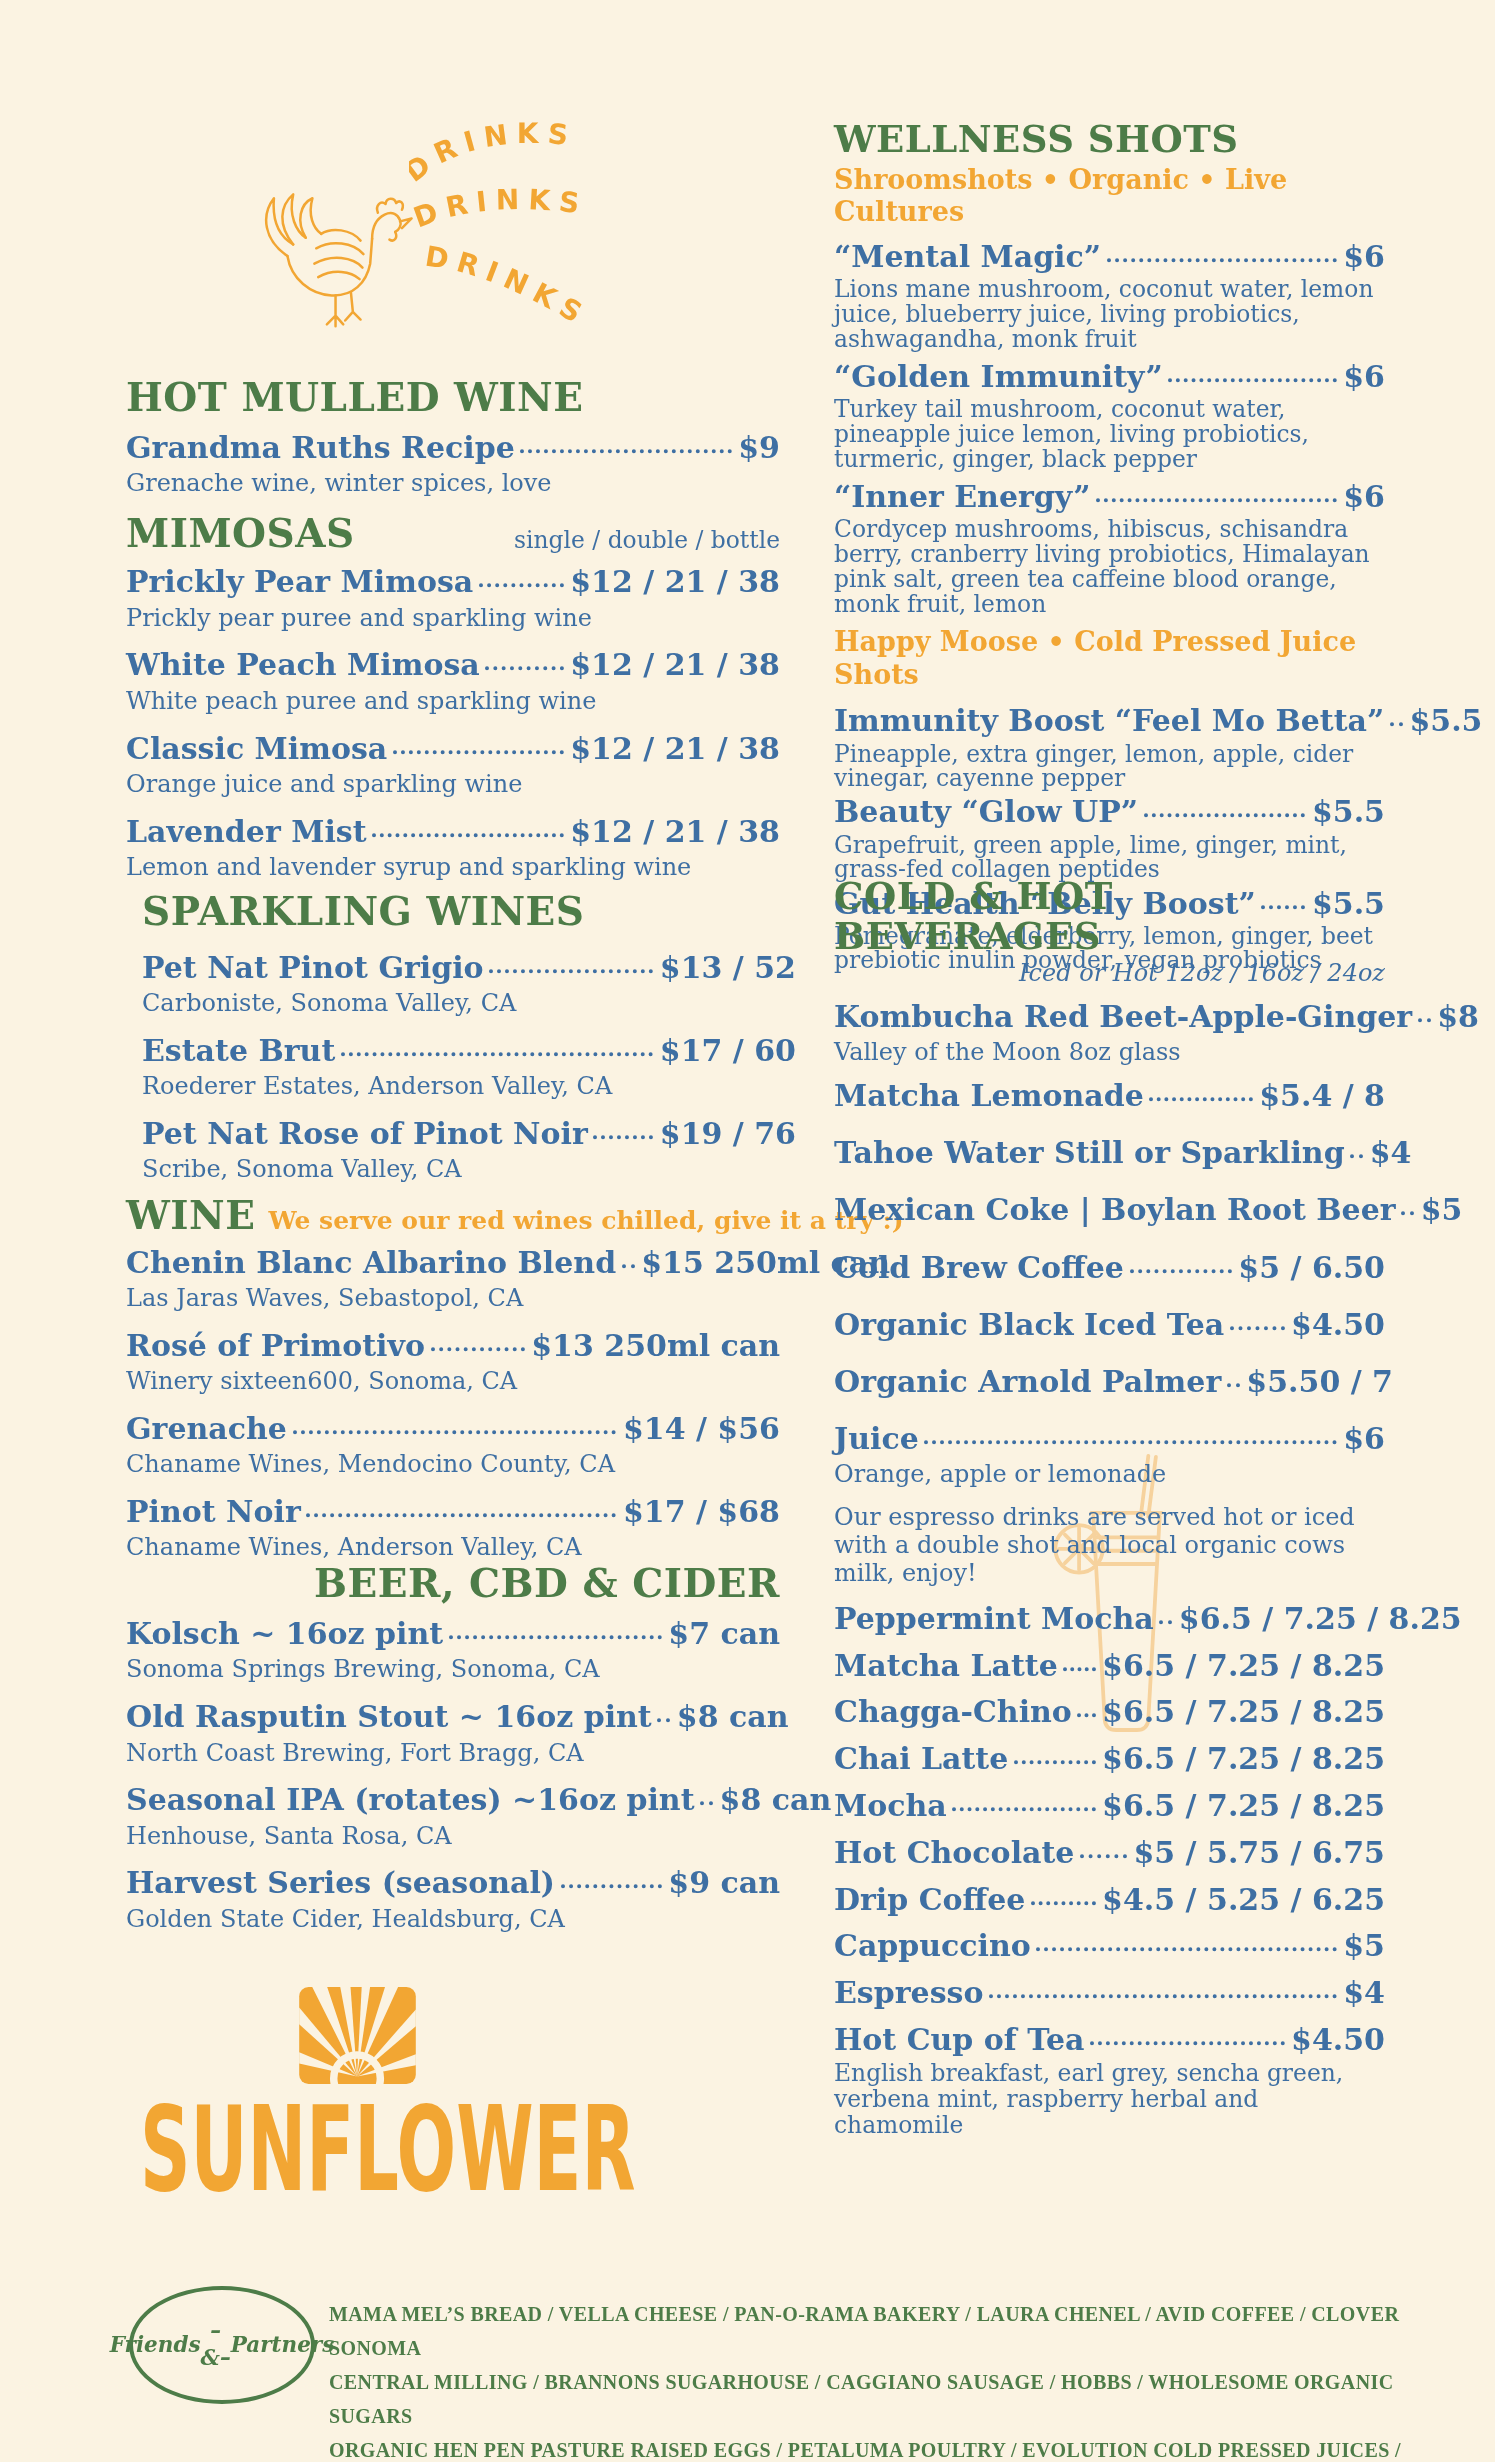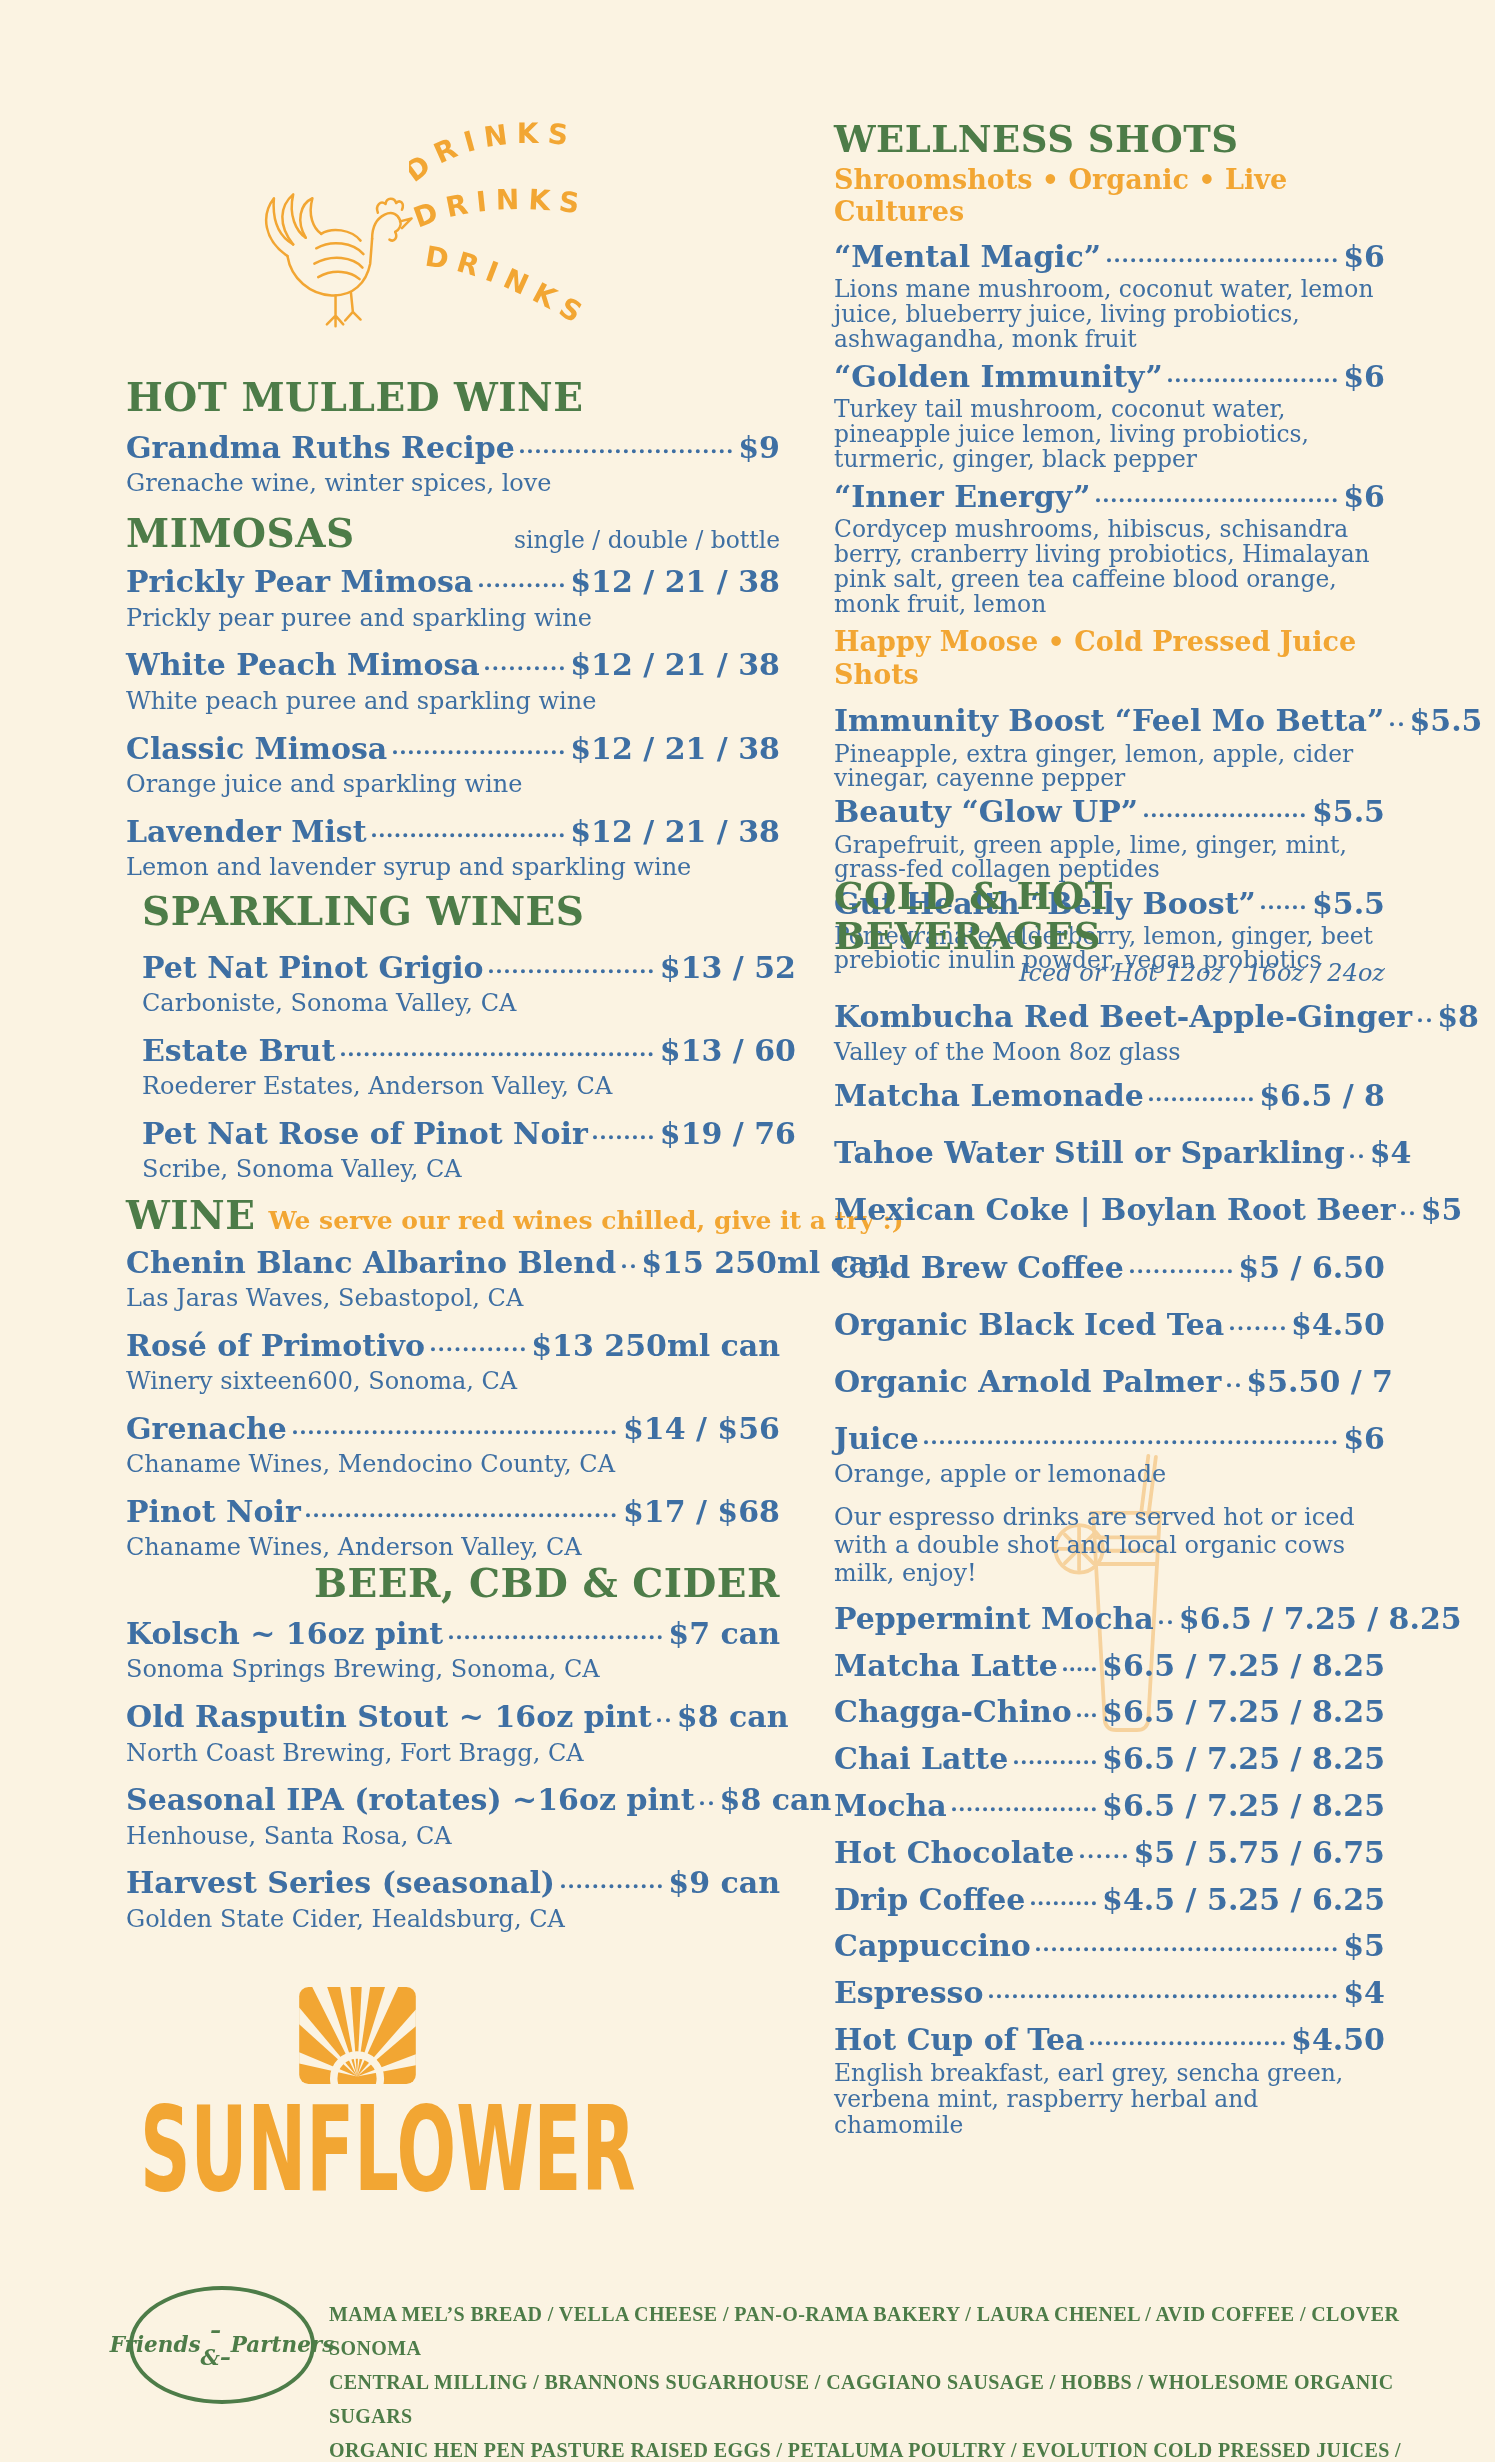--- a/index.html
+++ b/index.html
@@ -163,21 +163,21 @@
         <span class="iname">Pet Nat Pinot Grigio</span>
         <span class="leader"></span>
         <span class="iprice">$13 / 52</span>
       </div>
       <div class="idesc">Carboniste, Sonoma Valley, CA</div>
     </div>
     <div class="litem">
       <div class="row">
         <span class="iname">Estate Brut</span>
         <span class="leader"></span>
-        <span class="iprice">$13 / 60</span>
+        <span class="iprice">$17 / 60</span>
       </div>
       <div class="idesc">Roederer Estates, Anderson Valley, CA</div>
     </div>
     <div class="litem">
       <div class="row">
         <span class="iname">Pet Nat Rose of Pinot Noir</span>
         <span class="leader"></span>
         <span class="iprice">$19 / 76</span>
       </div>
       <div class="idesc">Scribe, Sonoma Valley, CA</div>
@@ -325,21 +325,21 @@
         <span class="iname">Kombucha Red Beet-Apple-Ginger</span>
         <span class="leader"></span>
         <span class="iprice">$8</span>
       </div>
       <div class="idesc">Valley of the Moon 8oz glass</div>
     </div>
 
     <div class="row b-row">
       <span class="iname">Matcha Lemonade</span>
       <span class="leader"></span>
-      <span class="iprice">$6.5 / 8</span>
+      <span class="iprice">$5.4 / 8</span>
     </div>
     <div class="row b-row">
       <span class="iname">Tahoe Water Still or Sparkling</span>
       <span class="leader"></span>
       <span class="iprice">$4</span>
     </div>
     <div class="row b-row">
       <span class="iname">Mexican Coke | Boylan Root Beer</span>
       <span class="leader"></span>
       <span class="iprice">$5</span>

